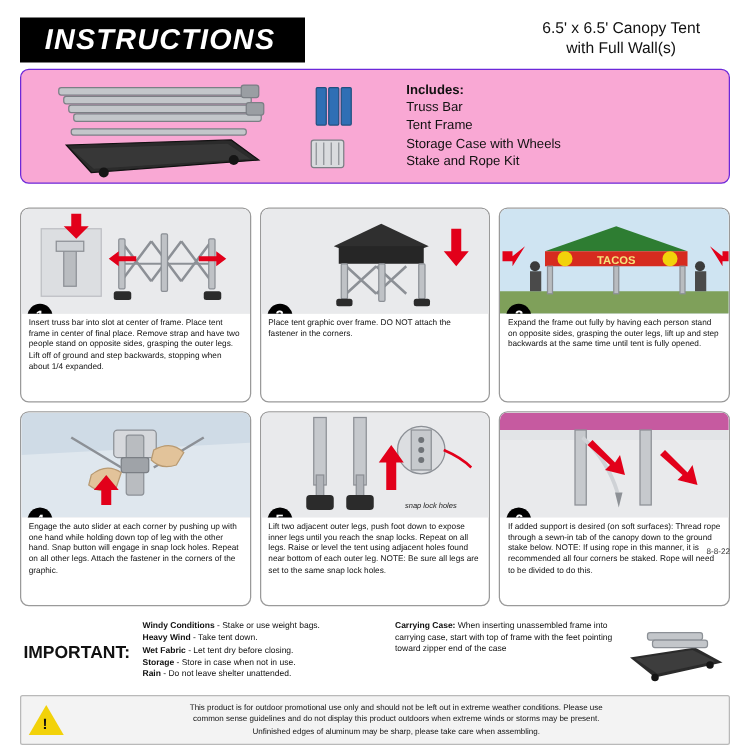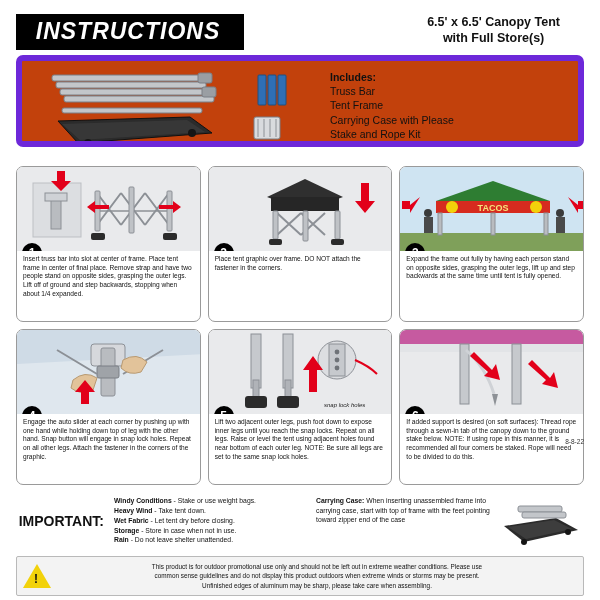--- a/index.html
+++ b/index.html
@@ -28,35 +28,35 @@
     letter-spacing:1px;
     padding:4px 18px 5px 14px;
     font-style:italic;
     width:228px;
     box-sizing:border-box;
     text-align:center;
   }
   .title-right{
     text-align:center;
     font-size:12.5px;
-    font-weight:bold;
+    font-weight:normal;
     line-height:1.25;
     padding-top:1px;
     padding-right:24px;
   }
   
   .includes-panel{
     margin-top:7px;
-    border:6px solid #6d28d9;
+    border:1px solid #6d28d9;
     border-radius:7px;
     height:92px;
     display:flex;
     box-sizing:border-box;
     overflow:hidden;
-    background:#c2410c;
+    background:#f9a8d4;
   }
   .includes-art{
     width:300px;
     position:relative;
     flex:none;
   }
   .includes-text{
     flex:1;
     font-size:10.5px;
     line-height:1.35;
@@ -178,21 +178,21 @@
 </style>
 </head>
 <body>
 
 <div class="page">
 
   <div class="header">
     <div class="instructions-banner">INSTRUCTIONS</div>
     <div class="title-right">
       <div>6.5' x 6.5' Canopy Tent</div>
-      <div>with Full Store(s)</div>
+      <div>with Full Wall(s)</div>
     </div>
   </div>
 
   <div class="includes-panel">
     <div class="includes-art">
       <svg width="300" height="92" viewBox="0 0 300 92">
 
         <g stroke="#7b7f85" stroke-width="1" fill="#c3c6ca">
           <rect x="30" y="14" width="150" height="6" rx="2"></rect>
           <rect x="34" y="21" width="150" height="6" rx="2"></rect>
@@ -222,21 +222,21 @@
           <rect x="236" y="14" width="8" height="30" rx="1" fill="#2f6fb5" stroke="#20507f"></rect>
           <rect x="246" y="14" width="8" height="30" rx="1" fill="#2f6fb5" stroke="#20507f"></rect>
           <rect x="256" y="14" width="8" height="30" rx="1" fill="#2f6fb5" stroke="#20507f"></rect>
         </g>
       </svg>
     </div>
     <div class="includes-text">
       <div class="hd">Includes:</div>
       <div>Truss Bar</div>
       <div>Tent Frame</div>
-      <div>Carrying Case with Please</div>
+      <div>Storage Case with Wheels</div>
       <div>Stake and Rope Kit</div>
     </div>
   </div>
 
   <div class="grid">
 
     <div class="cell">
       <div class="art">
         <svg width="186" height="84" viewBox="0 0 186 84">
           <rect x="0" y="0" width="186" height="84" fill="#e9eaec"></rect>

